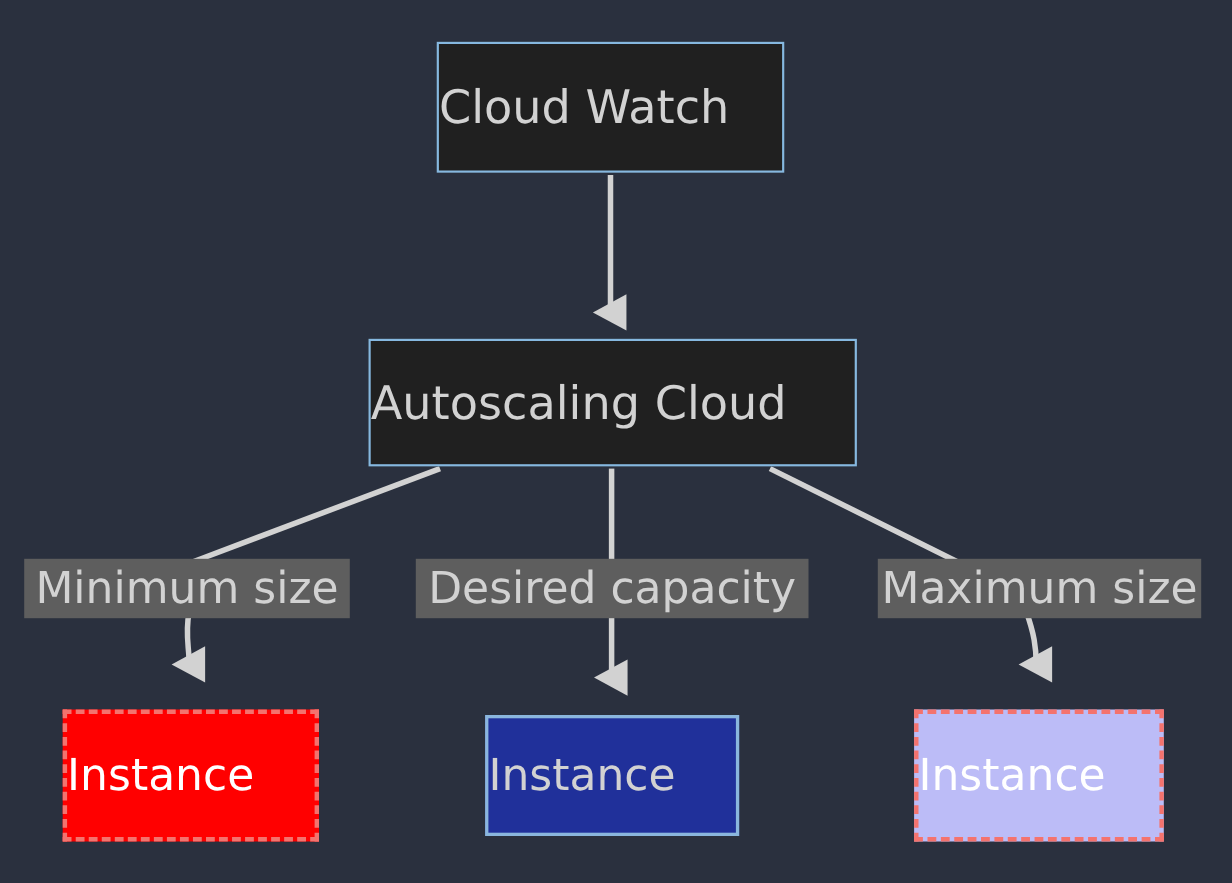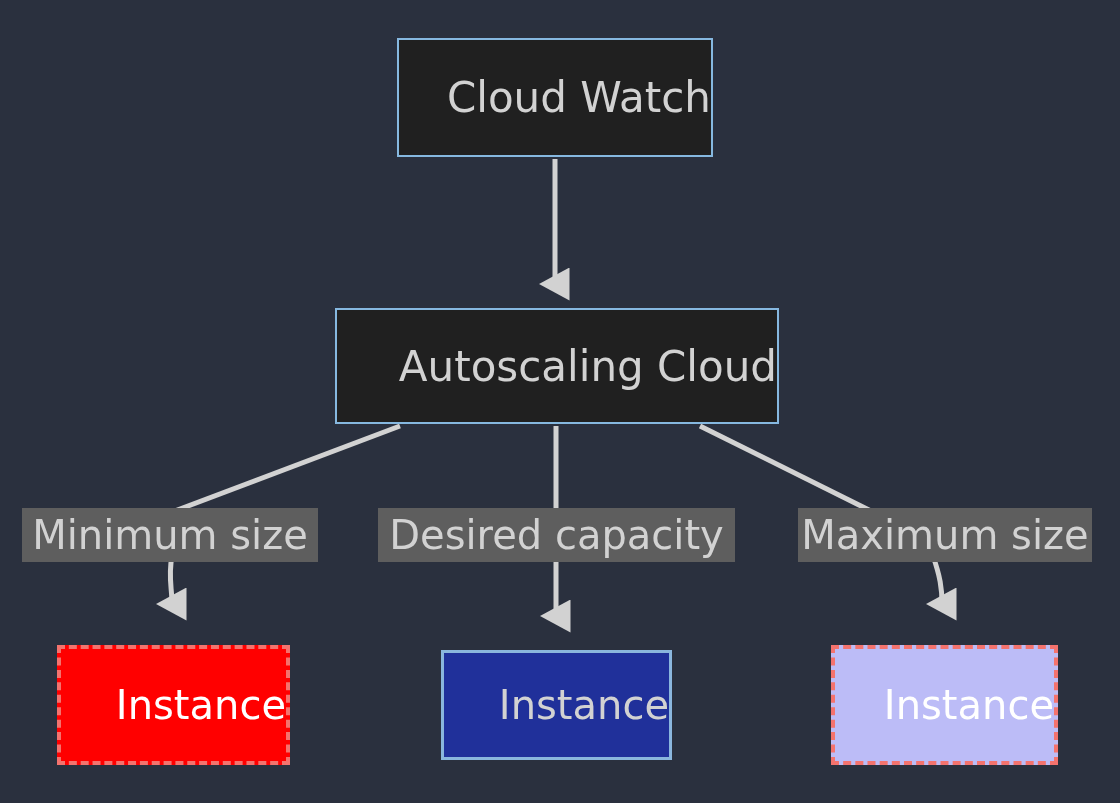--- a/index.html
+++ b/index.html
@@ -23,21 +23,21 @@
     height: 803px;
     pointer-events: none;
   }
 
   
   .node {
     position: absolute;
     box-sizing: border-box;
     display: flex;
     align-items: center;
-    justify-content: flex-end;
+    justify-content: flex-start;
     white-space: nowrap;
   }
   .node-dark {
     background: #202020;
     border: 2px solid #86b8e0;
     color: #d2d2d2;
     font-size: 42px;
     font-weight: 400;
   }
   .node-blue {

